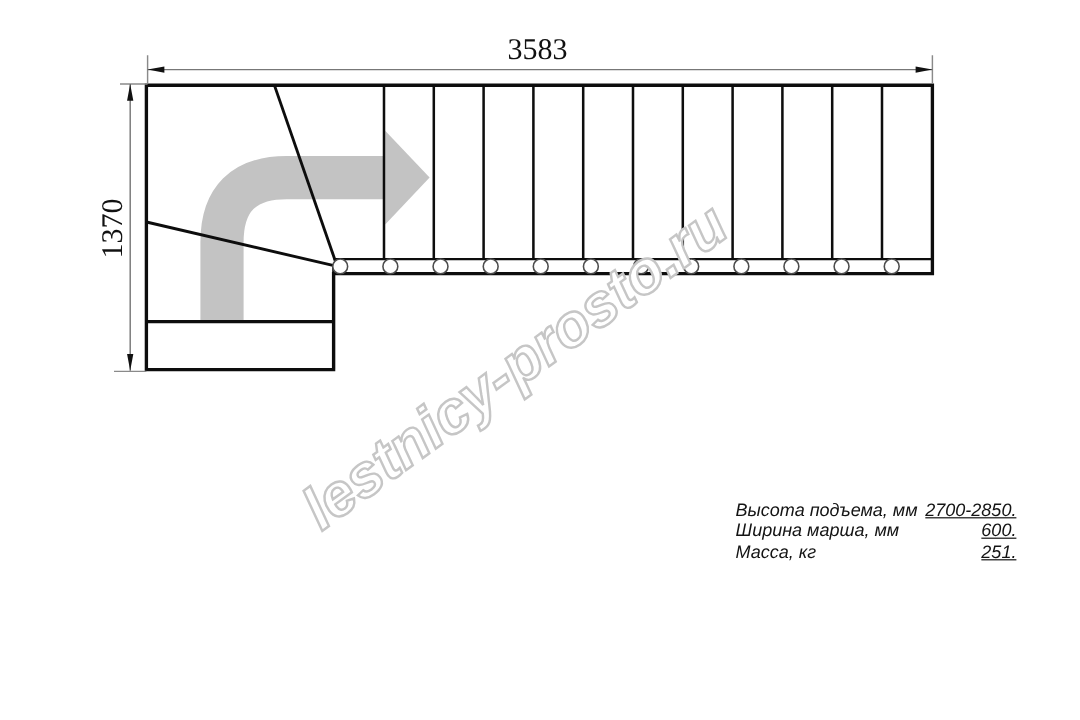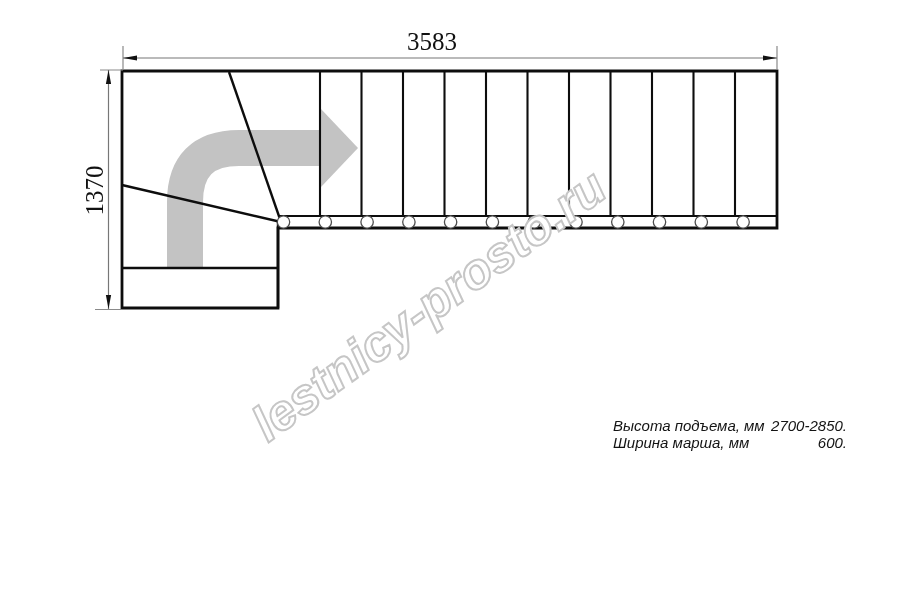--- a/index.html
+++ b/index.html
@@ -17,39 +17,39 @@
   .dim-label {
     position: absolute;
     font-family: "Liberation Serif", serif;
     font-size: 25px;
     line-height: 25px;
     color: #111;
     text-align: center;
     width: 100px;
     white-space: nowrap;
   }
-  #dim-top { left: 382px; top: 29px; }
+  #dim-top { left: 398px; top: 29px; }
   #dim-left { left: 44px; top: 178px; transform: rotate(-90deg); }
   #spec-table {
     position: absolute;
     left: 613px; top: 417px;
     width: 234px;
     font-family: "Liberation Sans", sans-serif;
     font-style: italic;
     font-size: 15px;
     line-height: 17.4px;
     color: #141414;
   }
   .spec-row {
     display: flex;
     justify-content: space-between;
     white-space: nowrap;
   }
   .spec-label { text-align: left; }
-  .spec-value { text-align: center; }
+  .spec-value { text-align: center; text-decoration: underline; }
   #wm-text {
     font-family: "Liberation Sans", sans-serif;
     font-weight: bold;
     font-style: italic;
     font-size: 50px;
   }
 </style>
 </head>
 <body>
 
@@ -110,15 +110,19 @@
 
   <div id="spec-table">
     <div class="spec-row">
       <span class="spec-label">Высота подъема, мм</span>
       <span class="spec-value">2700-2850.</span>
     </div>
     <div class="spec-row">
       <span class="spec-label">Ширина марша, мм</span>
       <span class="spec-value">600.</span>
     </div>
+    <div class="spec-row">
+      <span class="spec-label">Масса, кг</span>
+      <span class="spec-value">251.</span>
+    </div>
   </div>
 
 </div>
 
 </body></html>

